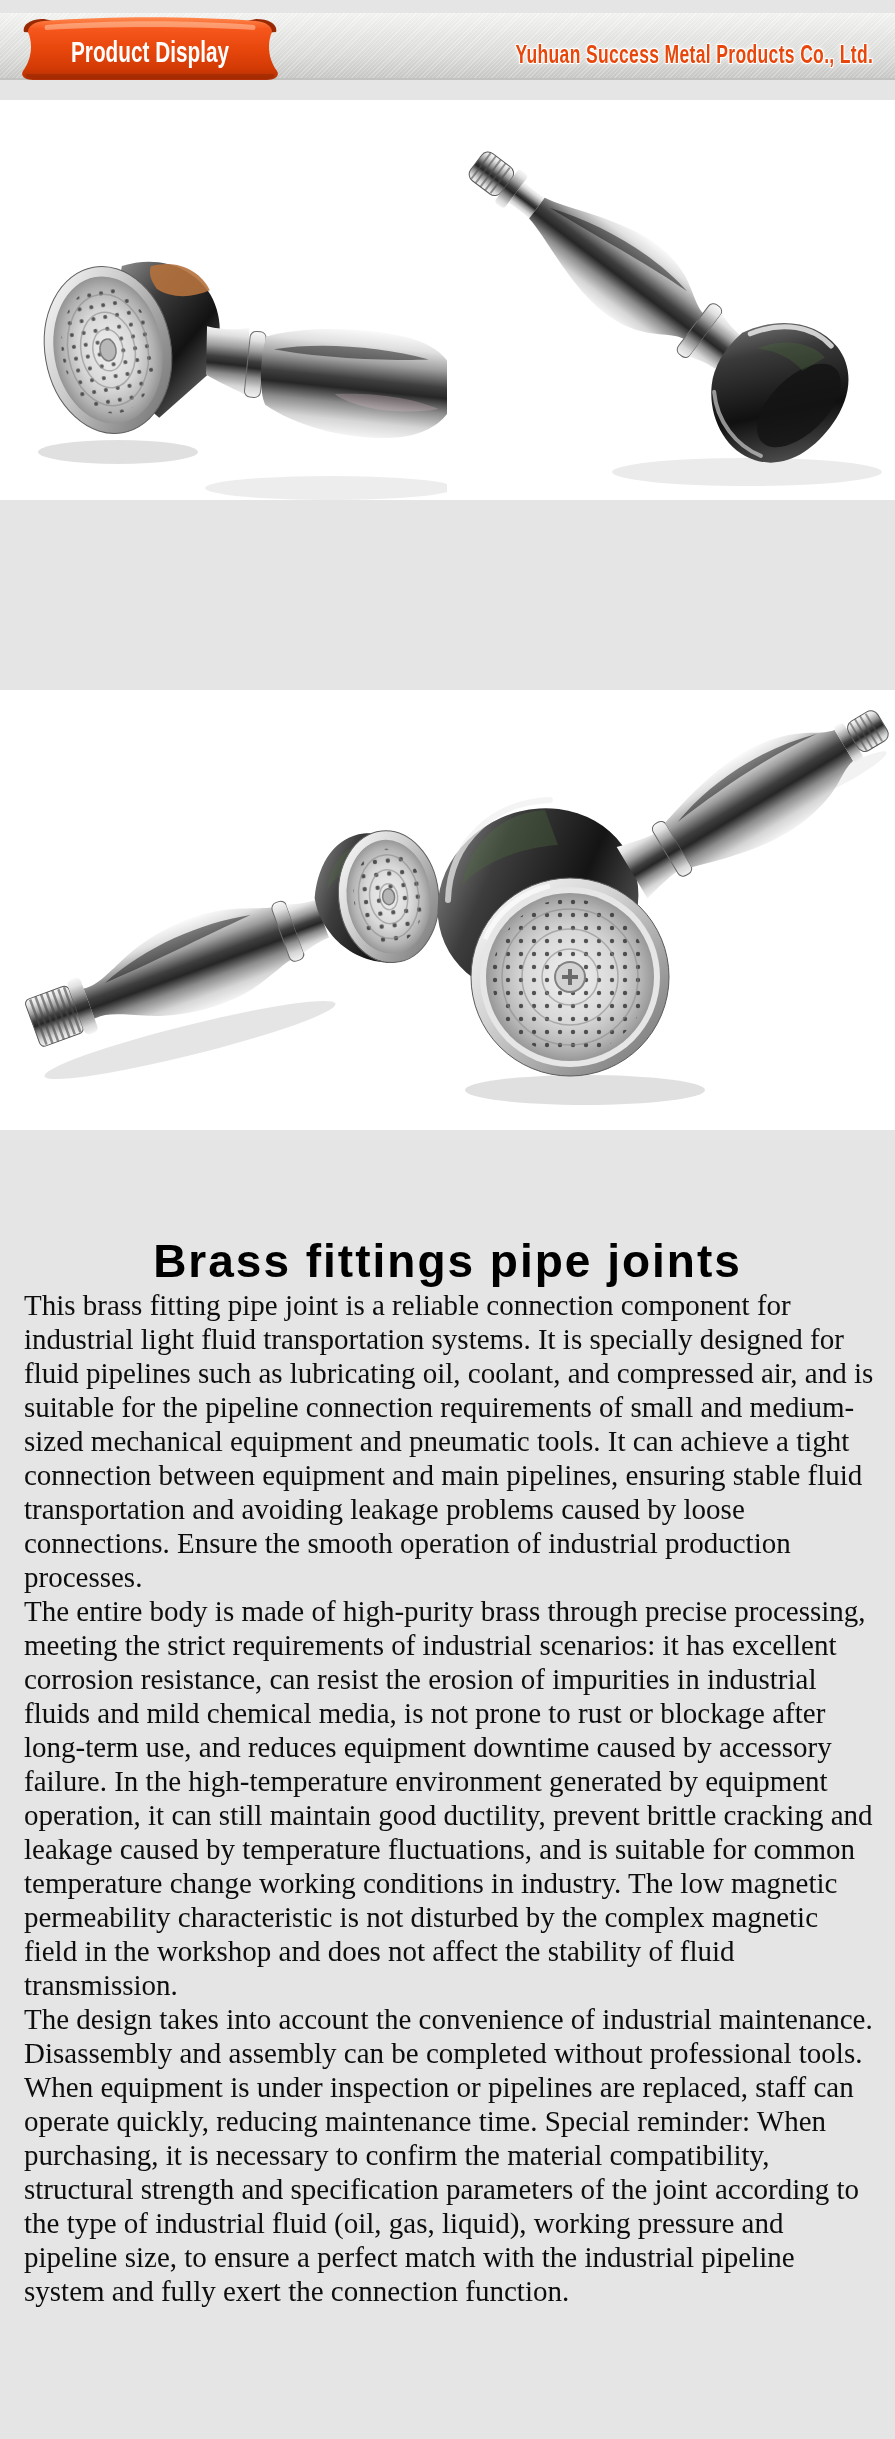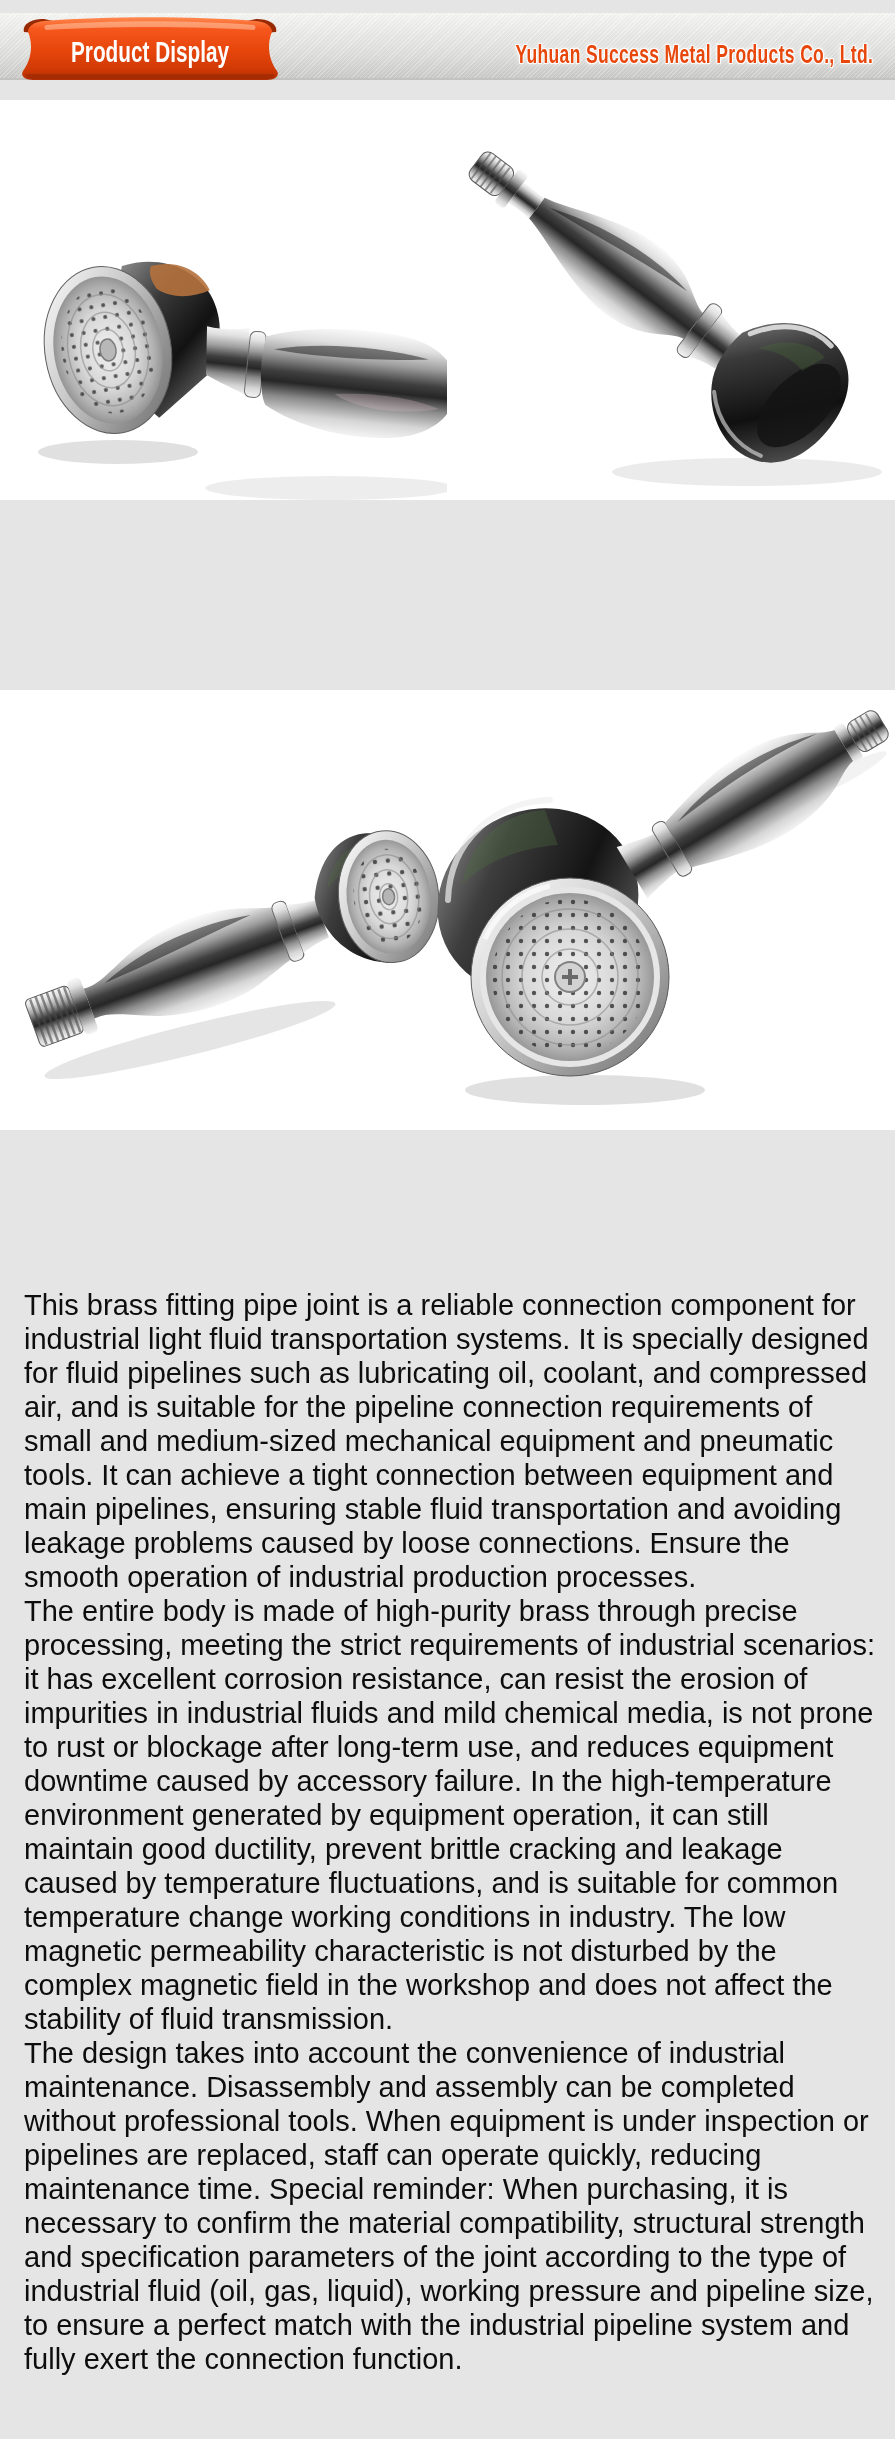--- a/index.html
+++ b/index.html
@@ -24,21 +24,21 @@
   .photo svg{position:absolute;inset:0;}
   .photo-a{left:0;top:100px;width:447px;height:400px;}
   .photo-b{left:447px;top:100px;width:448px;height:400px;}
   .photo-c{left:0;top:690px;width:895px;height:440px;}
 
   
   .title{position:absolute;left:0;top:1204px;width:895px;text-align:center;
       font-size:46px;line-height:52px;font-weight:bold;letter-spacing:2px;color:#000;}
   .desc{position:absolute;left:24px;top:1288px;width:853px;
       font-size:29px;line-height:34px;color:#0d0d0d;}
-  .desc p{margin:0;}
+  .desc p{margin:0;font-family:Liberation Serif, serif;}
 </style>
 </head>
 <body>
 
 <div class="page">
 
   <header>
     <div class="header-bar"></div>
     <div class="company">Yuhuan Success Metal Products Co., Ltd.</div>
 
@@ -249,20 +249,21 @@
             <circle r="28" fill="none" stroke="#8a8a8a" stroke-width="1.5" opacity=".6"></circle>
             <circle r="15" fill="#d2d2d2" stroke="#828282" stroke-width="2"></circle>
             <path d="M-8,0 L8,0 M0,-8 L0,8" stroke="#6a6a6a" stroke-width="4"></path>
             <path d="M-85,-38 A93,93 0 0 1 -20,-91" stroke="#fff" stroke-width="5" fill="none" opacity=".65"></path>
           </g>
         </g>
       </svg>
     </div>
   </section>
 
+  <h1 class="title">Brass fittings pipe joints</h1>
 
   <div class="desc">
     <p>This brass fitting pipe joint is a reliable connection component for industrial light fluid transportation systems. It is specially designed for fluid pipelines such as lubricating oil, coolant, and compressed air, and is suitable for the pipeline connection requirements of small and medium-sized mechanical equipment and pneumatic tools. It can achieve a tight connection between equipment and main pipelines, ensuring stable fluid transportation and avoiding leakage problems caused by loose connections. Ensure the smooth operation of industrial production processes.</p>
     <p>The entire body is made of high-purity brass through precise processing, meeting the strict requirements of industrial scenarios: it has excellent corrosion resistance, can resist the erosion of impurities in industrial fluids and mild chemical media, is not prone to rust or blockage after long-term use, and reduces equipment downtime caused by accessory failure. In the high-temperature environment generated by equipment operation, it can still maintain good ductility, prevent brittle cracking and leakage caused by temperature fluctuations, and is suitable for common temperature change working conditions in industry. The low magnetic permeability characteristic is not disturbed by the complex magnetic field in the workshop and does not affect the stability of fluid transmission.</p>
     <p>The design takes into account the convenience of industrial maintenance. Disassembly and assembly can be completed without professional tools. When equipment is under inspection or pipelines are replaced, staff can operate quickly, reducing maintenance time. Special reminder: When purchasing, it is necessary to confirm the material compatibility, structural strength and specification parameters of the joint according to the type of industrial fluid (oil, gas, liquid), working pressure and pipeline size, to ensure a perfect match with the industrial pipeline system and fully exert the connection function.</p>
   </div>
 
 </div>
 
 </body></html>

